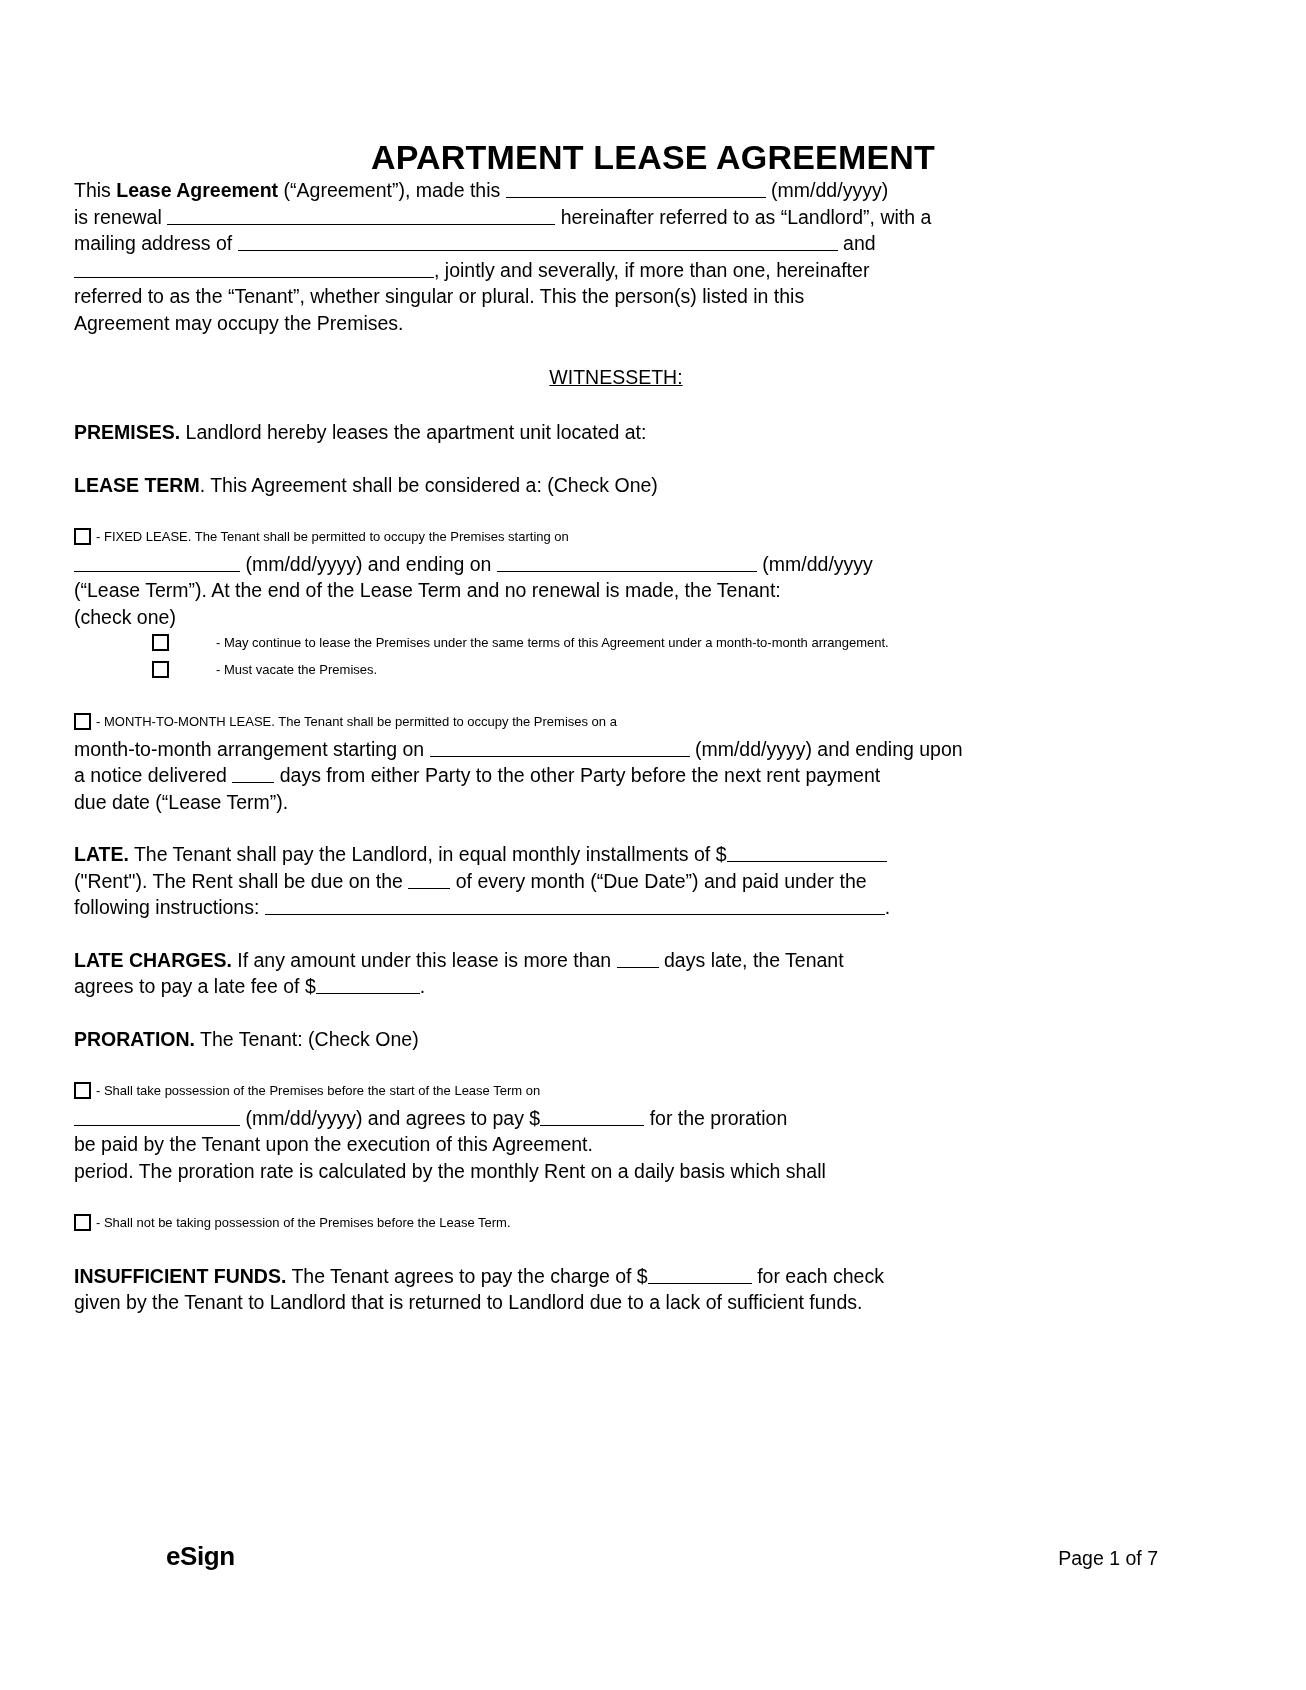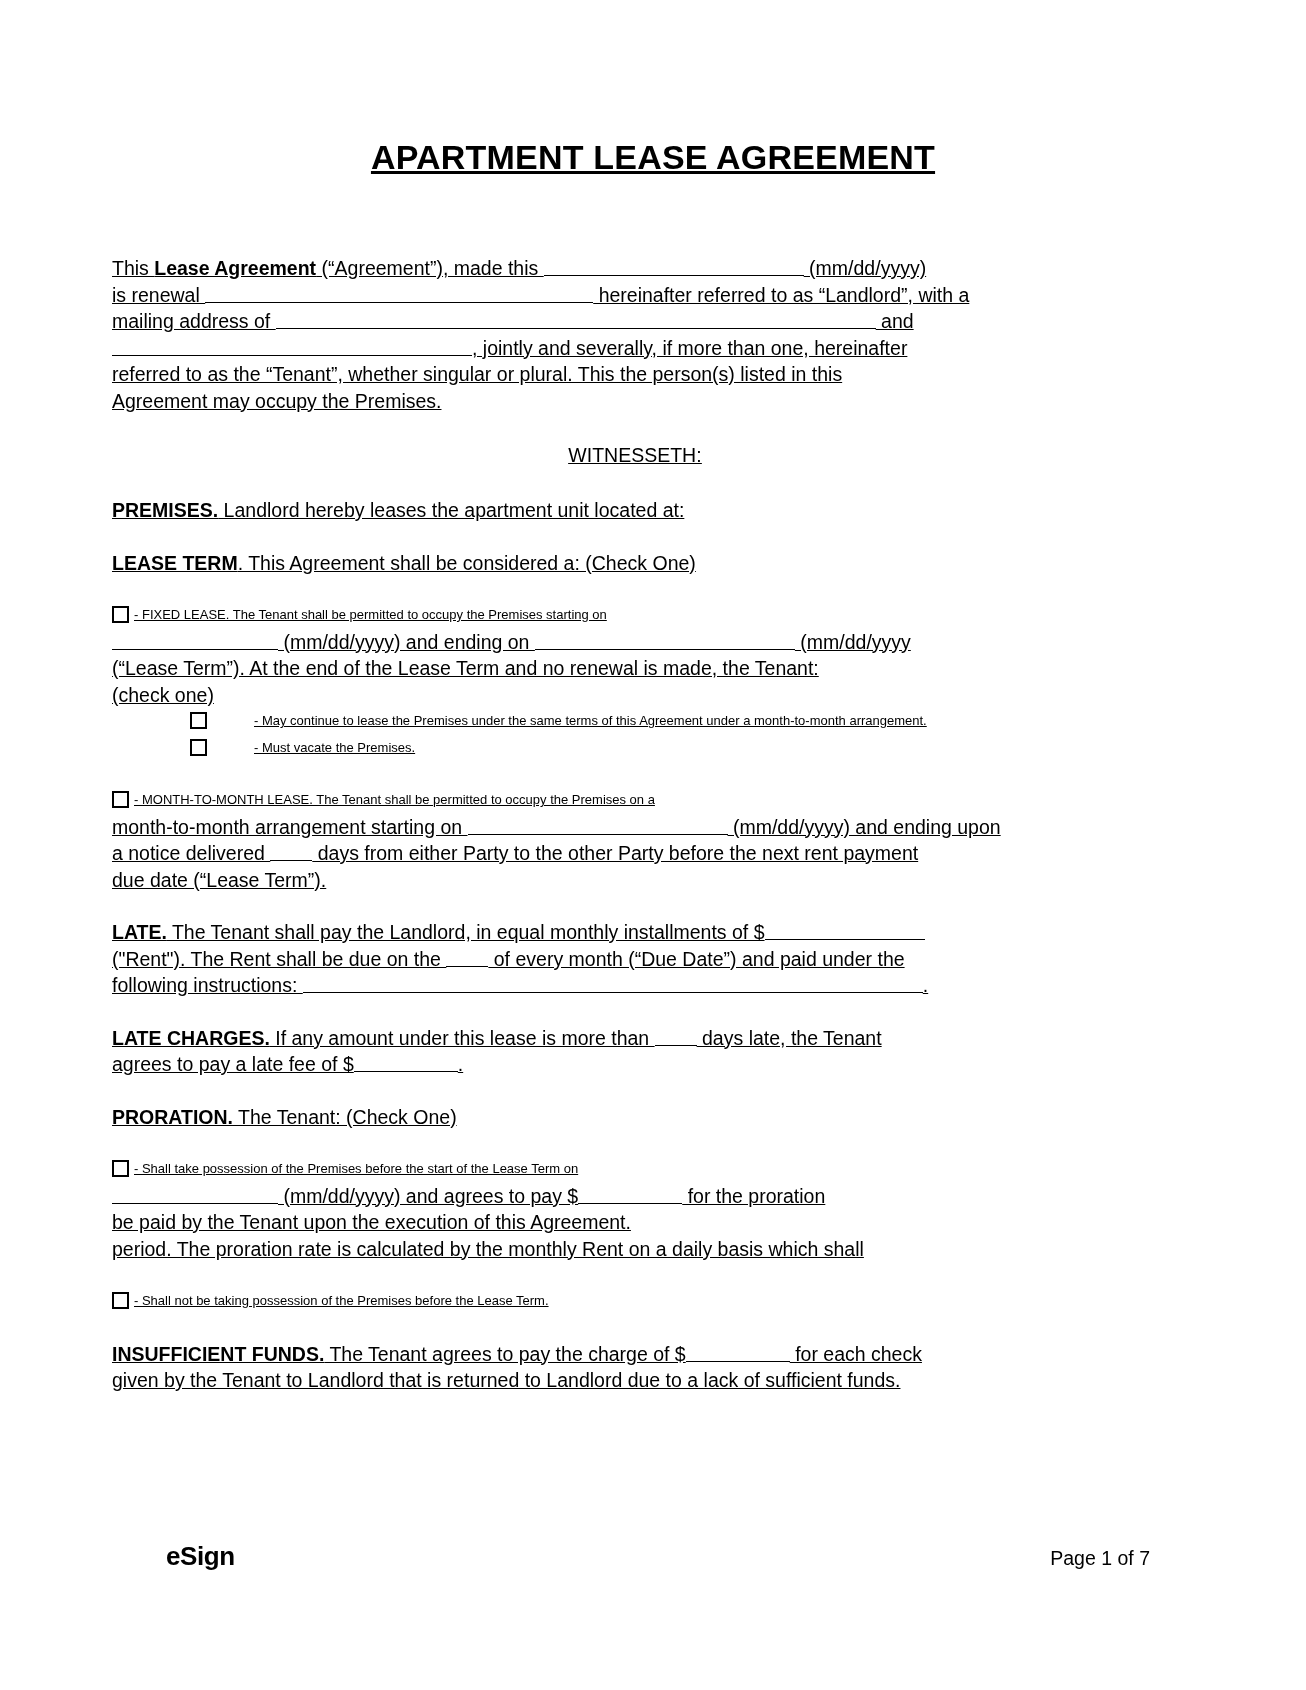--- a/index.html
+++ b/index.html
@@ -14,33 +14,31 @@
     color: #000000;
     position: relative;
     overflow: hidden;
   }
   .page {
     position: relative;
     width: 1306px;
     height: 1690px;
     box-sizing: border-box;
     padding: 0;
-    text-decoration: underline;
   }
   .doc-title {
     text-align: center;
     font-size: 34px;
     font-weight: bold;
     letter-spacing: 0.2px;
     margin: 0;
     padding-top: 138px;
   }
   .body-wrap {
-    padding: 0 148px 0 112px;
-    margin-top: 78px;
+    padding: 0 148px 0 74px;
   }
   p {
     margin: 0;
     font-size: 19.5px;
     line-height: 26.5px;
     text-align: left;
   }
   .blk {
     margin-bottom: 26px;
   }
@@ -96,21 +94,21 @@
     line-height: 26.5px;
   }
   .indent {
     margin-left: 78px;
     gap: 42px;
   }
 
   footer {
     position: absolute;
     left: 0;
-    right: 8px;
+    right: 0;
     bottom: 118px;
     padding: 0 148px;
     display: flex;
     justify-content: space-between;
     align-items: baseline;
   }
   .brand {
     font-size: 26px;
     font-weight: bold;
     letter-spacing: -0.4px;

